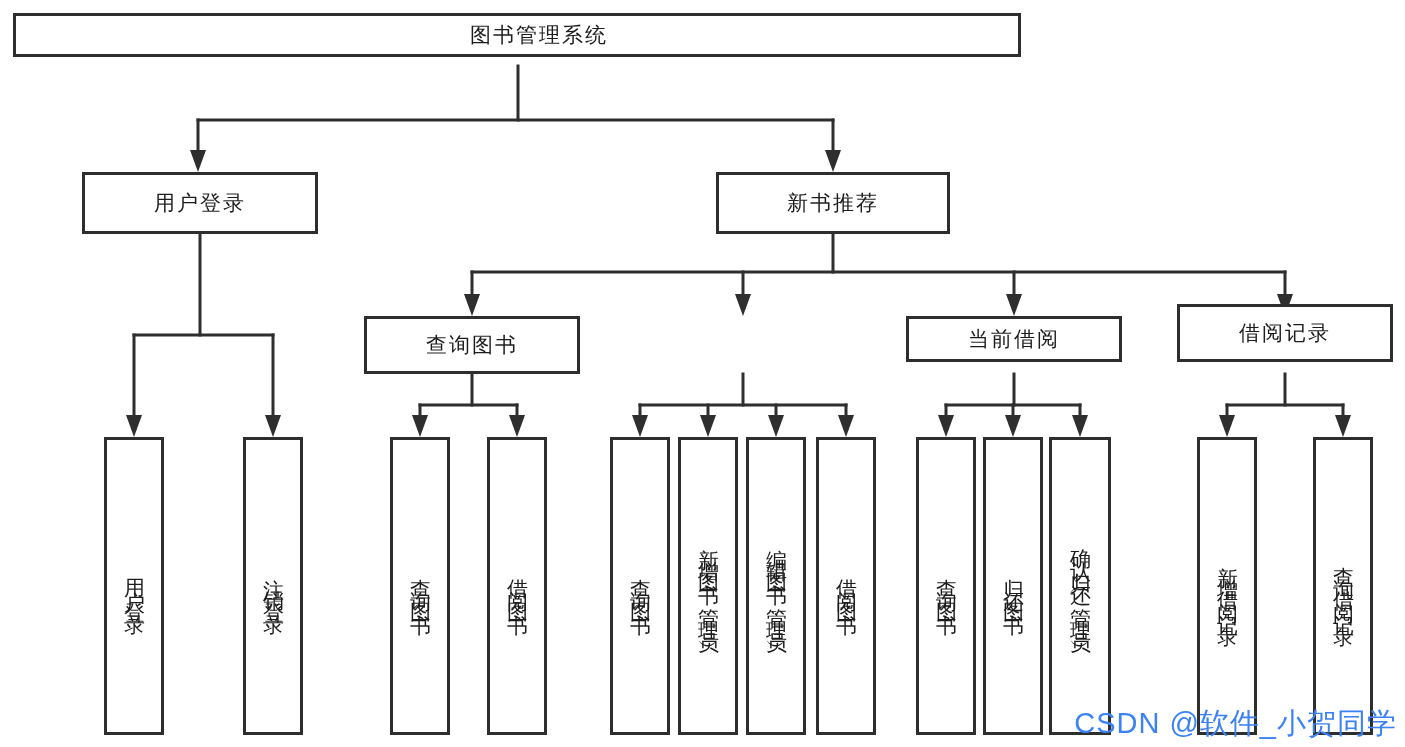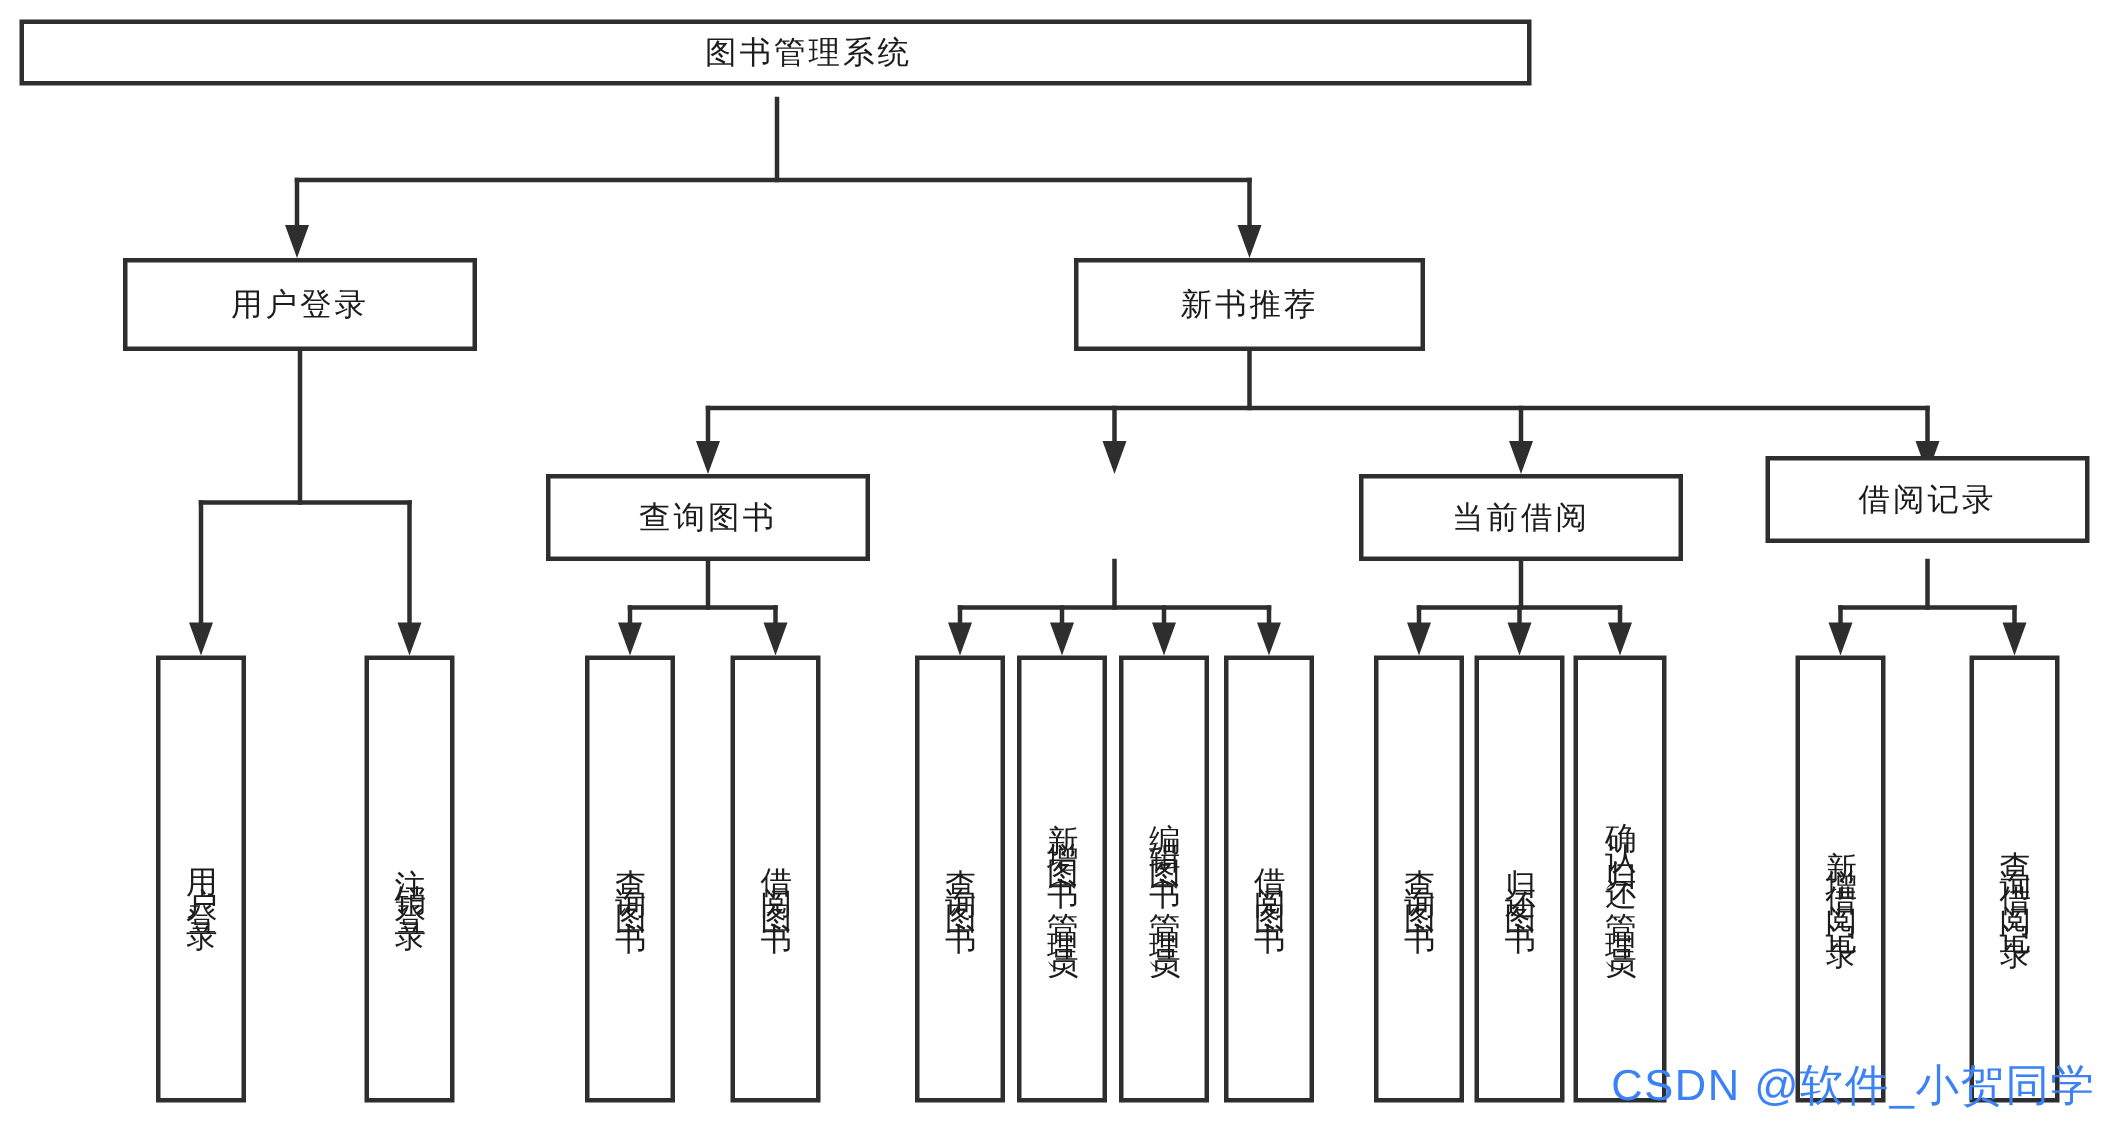--- a/index.html
+++ b/index.html
@@ -124,21 +124,21 @@
       <polygon points="1335,415 1351,415 1343,437"></polygon>
     </g>
   </svg>
 
   <div class="node hbox" style="left:13px; top:13px; width:1008px; height:44px;padding-left:44px;">图书管理系统</div>
 
   <div class="node hbox" style="left:82px; top:172px; width:236px; height:62px;">用户登录</div>
   <div class="node hbox" style="left:716px; top:172px; width:234px; height:62px;">新书推荐</div>
 
   <div class="node hbox" style="left:364px; top:316px; width:216px; height:58px;">查询图书</div>
-  <div class="node hbox" style="left:906px; top:316px; width:216px; height:58px;">当前借阅</div>
+  <div class="node hbox" style="left:906px; top:316px; width:216px; height:46px;">当前借阅</div>
   <div class="node hbox" style="left:1177px; top:304px; width:216px; height:58px;text-align:right;">借阅记录</div>
 
   <div class="node leaf" style="left:104px;">
     <span>用户登录</span>
   </div>
   <div class="node leaf" style="left:243px;">
     <span>注销登录</span>
   </div>
 
   <div class="node leaf" style="left:390px;">

